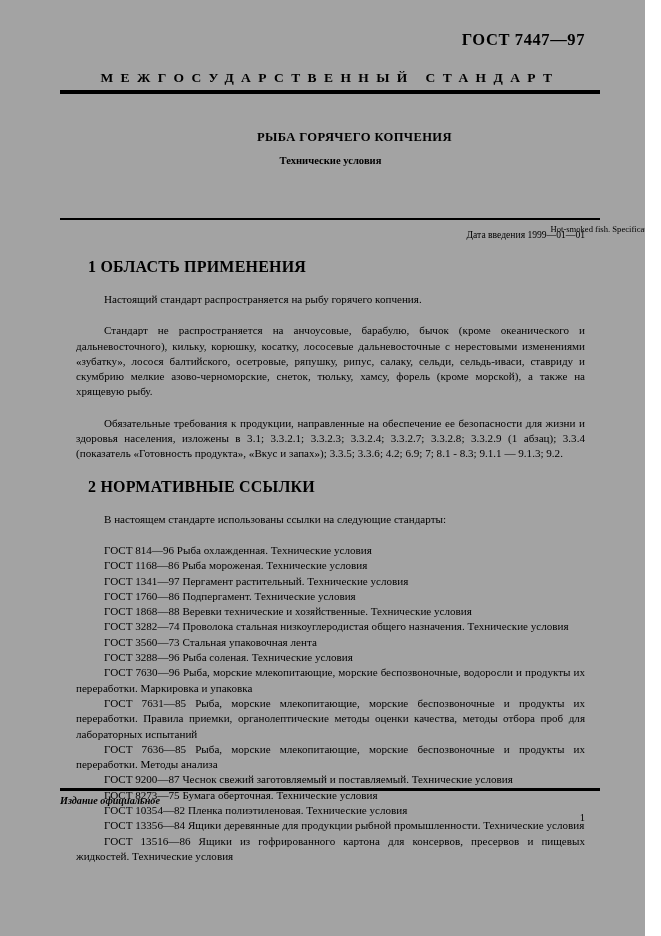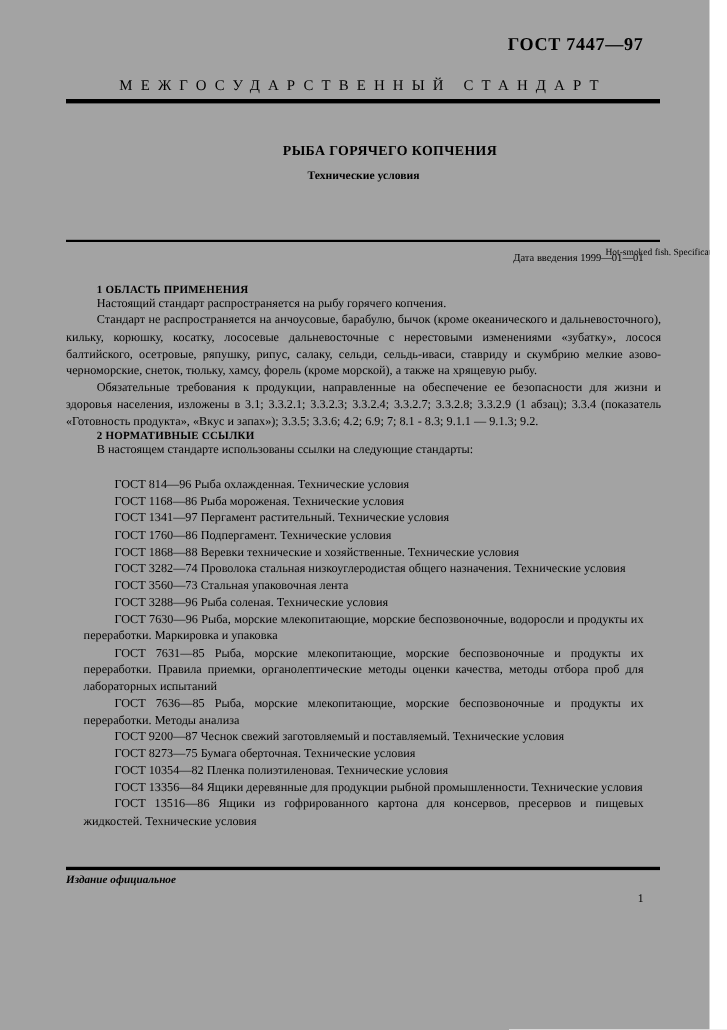--- a/index.html
+++ b/index.html
@@ -29,21 +29,21 @@
     font-weight: bold;
     font-size: 16.5px;
     letter-spacing: 0.6px;
     white-space: nowrap;
   }
   .std-word {
     position: absolute;
     top: 70px;
     left: 60px;
     width: 540px;
-    font-weight: normal;
+    font-weight: bold;
     font-size: 13.5px;
     letter-spacing: 7.4px;
     text-align: center;
   }
   .rule-thick {
     position: absolute;
     left: 60px;
     width: 540px;
     height: 4px;
     background: #000;
@@ -101,29 +101,29 @@
   
   .body-area {
     position: absolute;
     top: 258px;
     left: 60px;
     width: 541px;
   }
   h2.section {
     margin: 0;
     font-weight: bold;
-    font-size: 10px;
+    font-size: 16px;
     letter-spacing: 0.2px;
     text-indent: 28px;
   }
   .sec1 { margin-bottom: 11px; }
   .sec2 { margin-top: 20px; margin-bottom: 11px; }
 
   p.para {
-    margin: 0;
+    margin: 16px;
     font-size: 11.1px;
     line-height: 15.3px;
     text-align: justify;
     text-indent: 28px;
     hyphens: manual;
   }
 
   
   .ref-list {
     margin: 16px;

